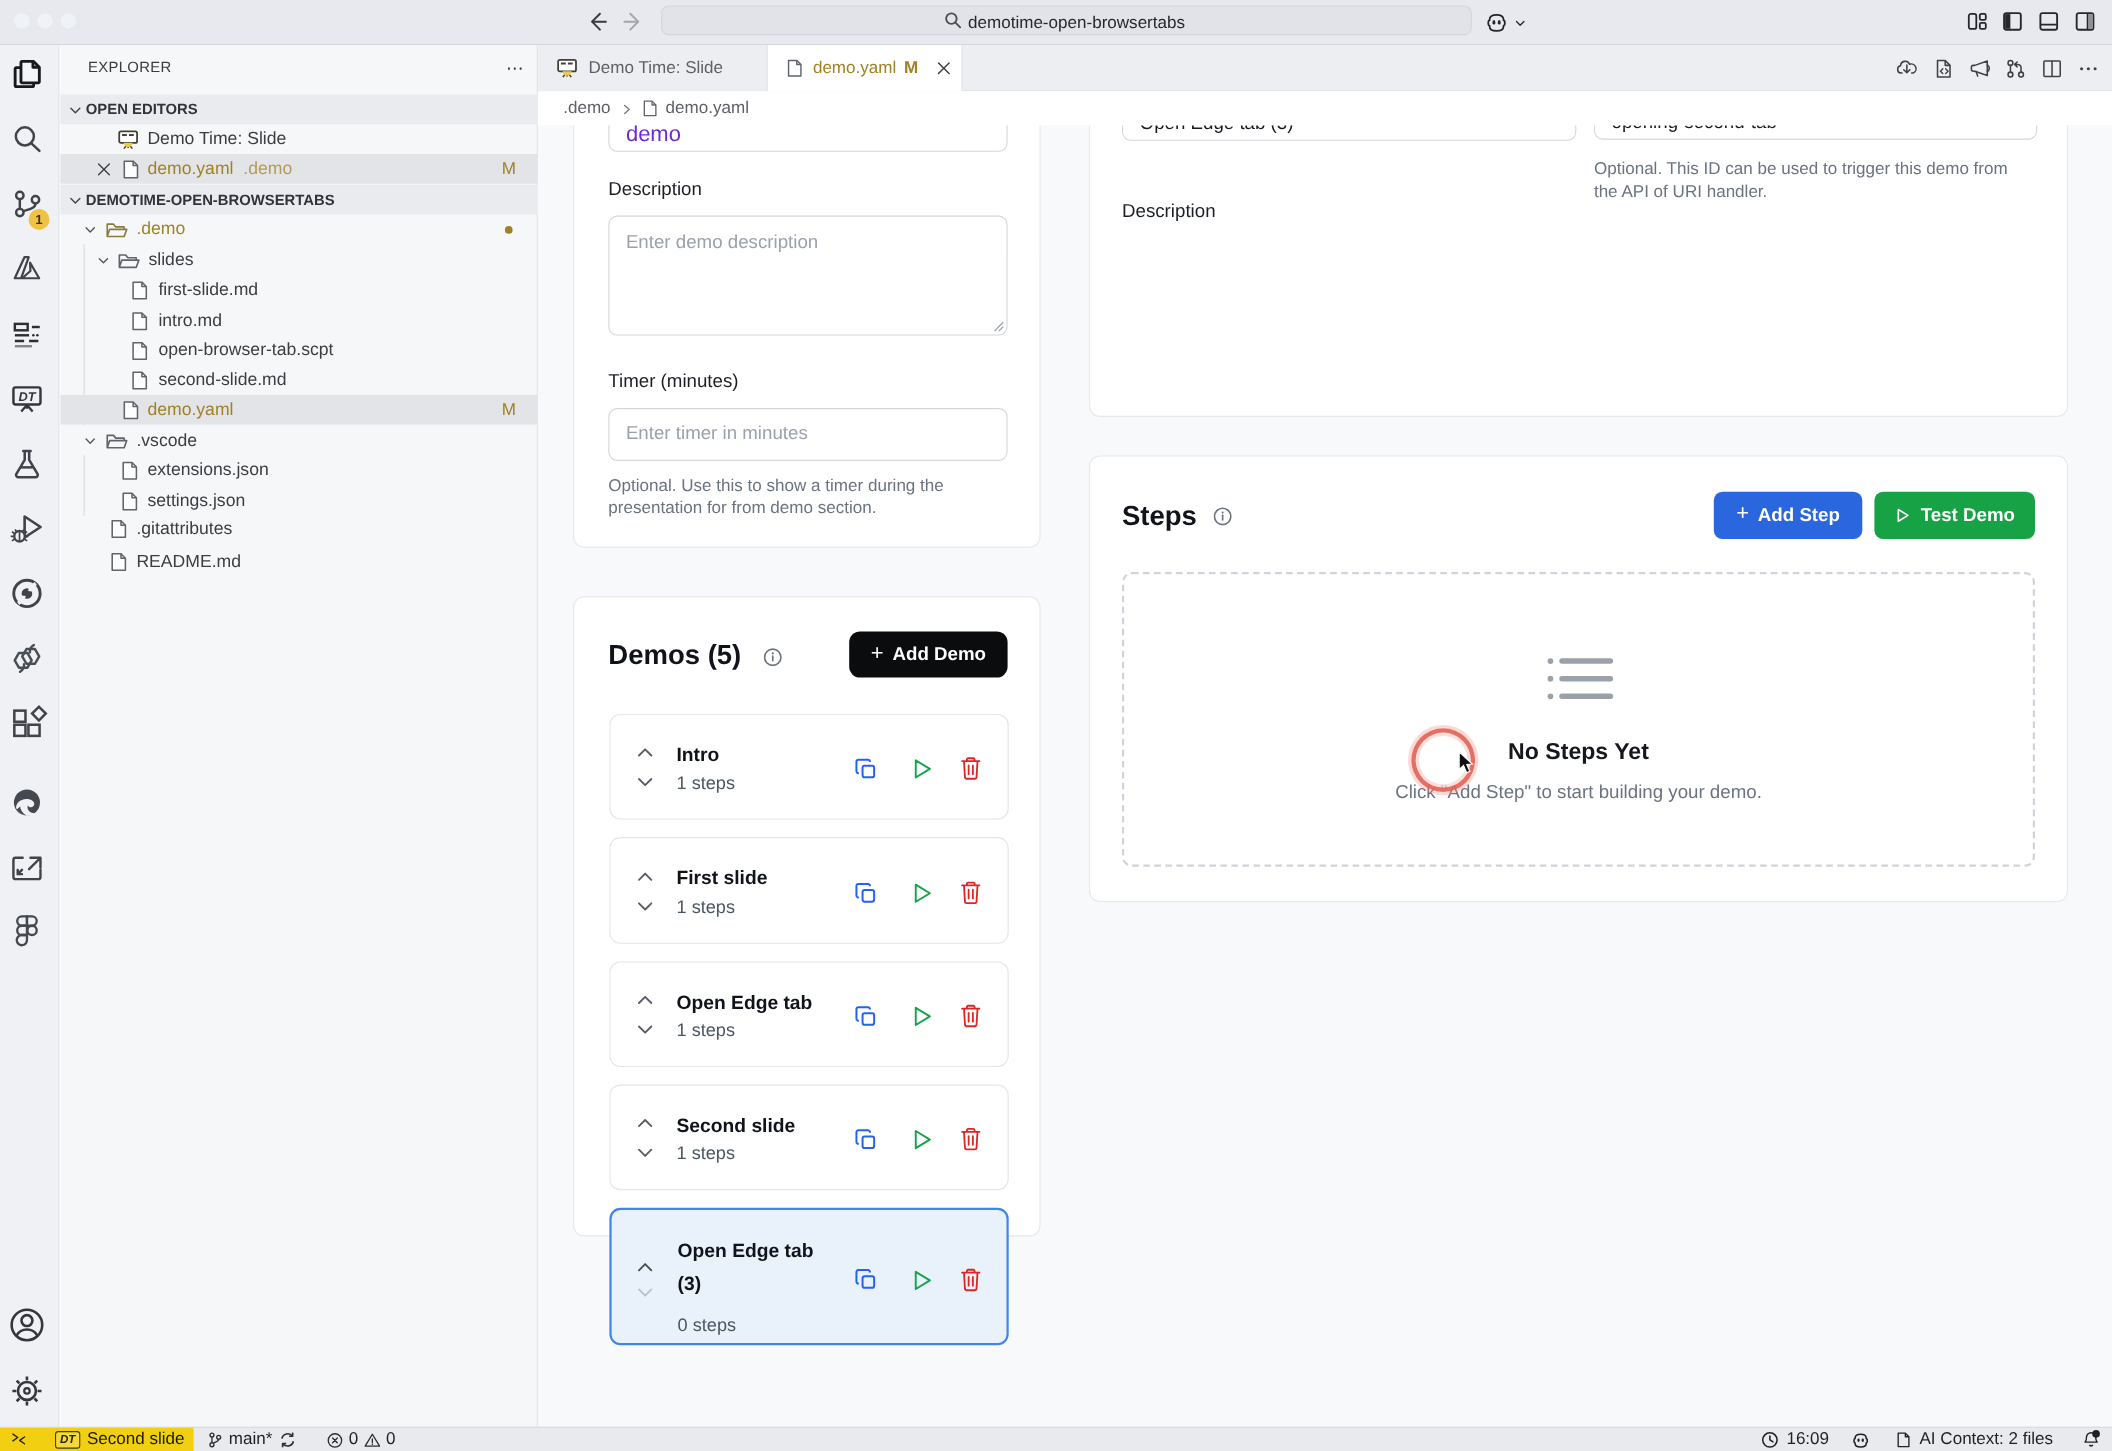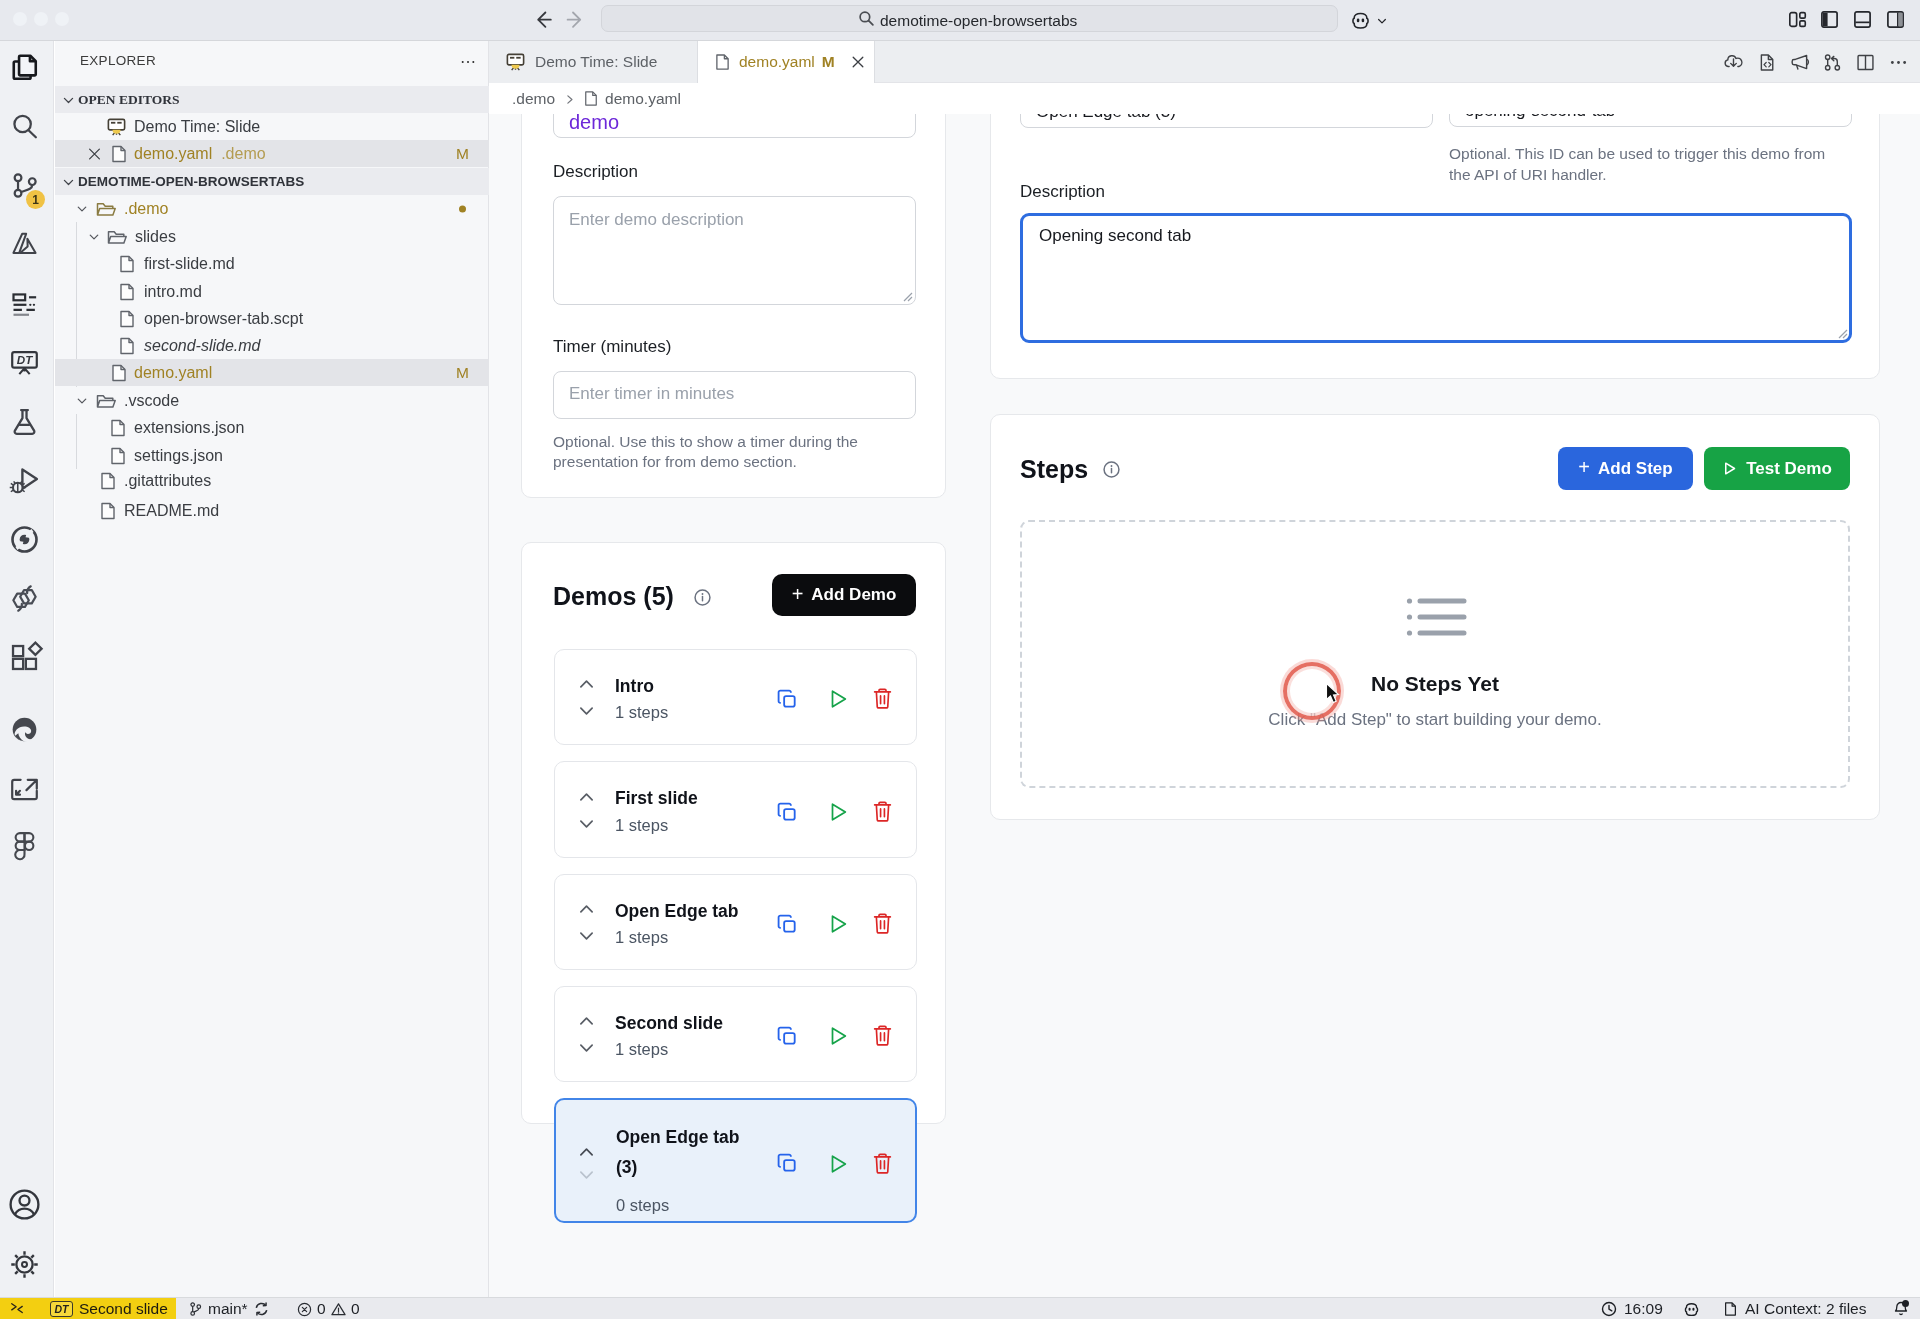--- a/index.html
+++ b/index.html
@@ -240,21 +240,21 @@
       </g>
     </svg>
 </div>
 <div class="abs" id="sidebar">
   <div class="abs" id="sbtitle">EXPLORER</div>
   <div class="abs" style="left:405px;top:11px;font-size:16px;color:#3b3b3b;letter-spacing:1px;">⋯</div>
   <div class="secthead" style="top:45px;">
       <svg class="chev" style="left:7px;" width="13" height="13" viewBox="0 0 16 16">
         <path d="M3 6 L8 11 L13 6" stroke="#41444a" stroke-width="1.6" fill="none" stroke-linecap="round" stroke-linejoin="round"></path>
       </svg>
-      <span style="margin-left:23px;font-family:Liberation Serif, serif;">OPEN EDITORS</span>
+      <span style="margin-left:23px;">OPEN EDITORS</span>
     </div>
 
   <div class="row" style="top:72px;">
     <svg class="ticon" style="left:51px;" width="21" height="20" viewBox="0 0 22 20">
         <path d="M11 13 L11 18 M7 18.5 L11 13.5 M15 18.5 L11 13.5" stroke="#454036" stroke-width="1.5"></path>
         <rect x="2.5" y="2" width="17" height="11" rx="1.6" fill="#fff" stroke="#454036" stroke-width="1.7"></rect>
         <rect x="5.2" y="4.6" width="4.6" height="1.9" fill="#454036"></rect>
         <rect x="11.8" y="4.6" width="4.6" height="1.9" fill="#454036"></rect>
         <path d="M6.8 12.9 a4.2 4.2 0 0 0 8.4 0 z" fill="#eec94e"></path>
       </svg>
@@ -316,21 +316,21 @@
       </svg>
     <div class="rtxt" style="left:89px;">open-browser-tab.scpt</div>
   </div>
   <div class="row" style="top:237px;">
     <svg class="ticon" style="left:64px;" width="16" height="19" viewBox="0 0 16 18">
         <path d="M2 1.5 h8 l4 4 v11 h-12 z" fill="#fdfdfd" stroke="#60646b" stroke-width="1.4" stroke-linejoin="round"></path>
         <path d="M10 1.5 v4 h4" fill="none" stroke="#60646b" stroke-width="1.4" stroke-linejoin="round"></path>
       </svg>
     <div class="rtxt" style="left:89px;">intro.md</div>
   </div>
-  <div class="row" style="top:291px;font-style:italic;">
+  <div class="row" style="top:291px;">
     <svg class="ticon" style="left:64px;" width="16" height="19" viewBox="0 0 16 18">
         <path d="M2 1.5 h8 l4 4 v11 h-12 z" fill="#fdfdfd" stroke="#60646b" stroke-width="1.4" stroke-linejoin="round"></path>
         <path d="M10 1.5 v4 h4" fill="none" stroke="#60646b" stroke-width="1.4" stroke-linejoin="round"></path>
       </svg>
     <div class="rtxt" style="left:89px;">second-slide.md</div>
   </div>
   <div class="row rowsel" style="top:318px;">
     <svg class="ticon" style="left:56px;" width="16" height="19" viewBox="0 0 16 18">
         <path d="M2 1.5 h8 l4 4 v11 h-12 z" fill="#fdfdfd" stroke="#60646b" stroke-width="1.4" stroke-linejoin="round"></path>
         <path d="M10 1.5 v4 h4" fill="none" stroke="#60646b" stroke-width="1.4" stroke-linejoin="round"></path>
@@ -584,26 +584,20 @@
 
   <div class="card" style="left:501px;top:-20px;width:890px;height:285px;">
     <div class="input" style="left:29px;top:0px;width:413px;height:33px;overflow:hidden;">
         <div style="position:absolute;left:15px;top:6px;font-size:17px;color:#16181d;">Open Edge tab (3)</div>
       </div>
     <div class="input" style="left:458px;top:0px;width:403px;height:32px;overflow:hidden;">
         <div style="position:absolute;left:15px;top:5px;font-size:17px;color:#16181d;">opening-second-tab</div>
       </div>
     <div class="helper" style="left:458px;top:49px;width:400px;line-height:20.5px;">Optional. This ID can be used to trigger this demo from the API of URI handler.</div>
     <div class="lbl" style="left:29px;top:87px;">Description</div>
-    <div style="position:absolute;left:29px;top:118px;width:832px;height:130px;background:#fff;border:3px solid #2e6de0;border-radius:9px;">
-      <div style="position:absolute;left:16px;top:10px;font-size:17px;color:#16181d;">Opening second tab</div>
-      <svg style="position:absolute;right:1px;bottom:1px;" width="10" height="10" viewBox="0 0 10 10">
-          <path d="M9 1 L1 9 M9 5 L5 9" stroke="#9aa1ab" stroke-width="1.2"></path>
-        </svg>
-    </div>
   </div>
 
   <div class="card" style="left:501px;top:300px;width:890px;height:406px;">
     <div class="h2" style="left:29px;top:40px;">Steps</div>
     <svg style="position:absolute;left:112px;top:46px;" width="17" height="17" viewBox="0 0 16 16">
         <circle cx="8" cy="8" r="7" fill="none" stroke="#6b7280" stroke-width="1.4"></circle>
         <path d="M8 7 v4" stroke="#6b7280" stroke-width="1.4" stroke-linecap="round"></path>
         <circle cx="8" cy="4.7" r="0.9" fill="#6b7280"></circle>
       </svg>
     <div class="btn" style="left:567px;top:32px;width:135px;height:43px;background:#2a66dd;"><span style="font-size:20px;font-weight:400;margin-right:8px;margin-top:-2px;">+</span>Add Step</div>

